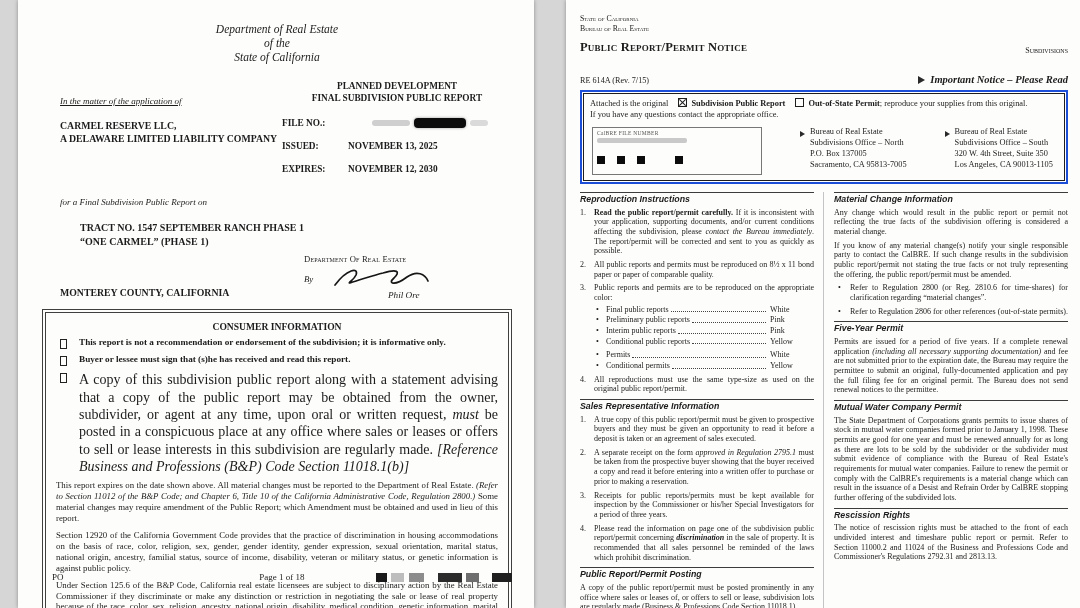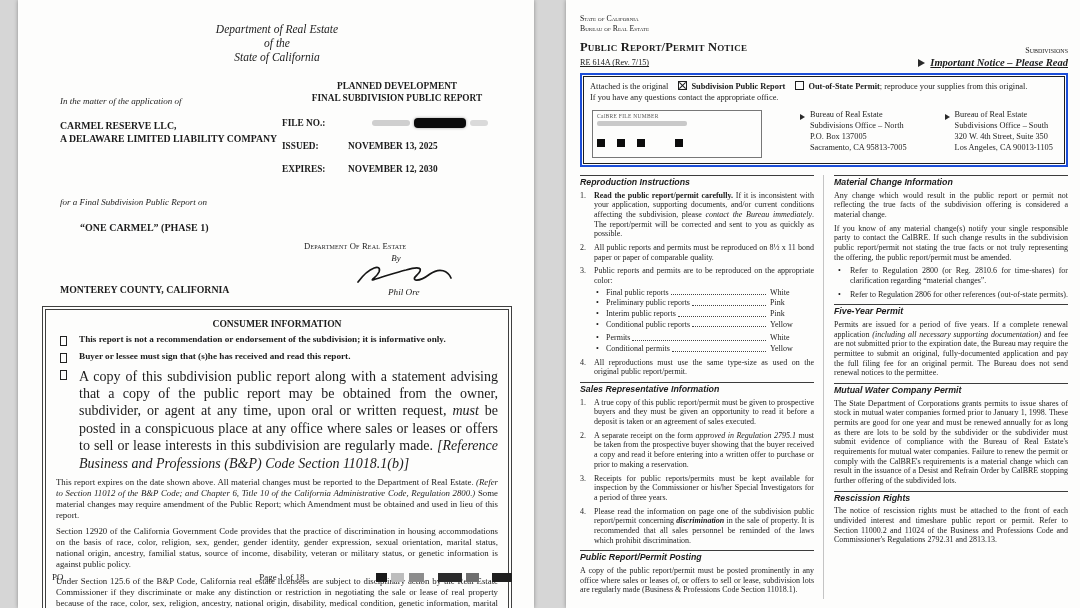--- a/index.html
+++ b/index.html
@@ -12,38 +12,38 @@
   .b{font-weight:bold;}
   .i{font-style:italic;}
   .bi{font-weight:bold;font-style:italic;}
   .sc{font-variant:small-caps;}
   .just{text-align:justify;}
 
   
   .lp-header{text-align:center;font-style:italic;font-size:11.5px;line-height:1.22;margin-top:10px;}
   .lp-toprow{display:flex;margin-top:16px;}
   .lp-topleft{flex:1;margin-left:18px;}
-  .matter{font-size:9px;margin-top:16px;}
+  .matter{font-size:9px;margin-top:16px;text-decoration:underline;}
   .applicant{font-size:9.8px;font-weight:bold;margin-top:13px;line-height:1.35;}
   .lp-topright{width:230px;}
   .rt{font-weight:bold;font-size:9.3px;text-align:center;line-height:1.3;}
   .file-rows{margin-top:14px;font-size:9.3px;font-weight:bold;}
   .frow{display:flex;align-items:center;margin-bottom:13px;}
   .flabel{width:66px;}
   .redact{display:flex;align-items:center;margin-left:24px;}
   .smear{display:inline-block;width:38px;height:6px;background:#cfcfcf;border-radius:3px;margin-right:4px;}
   .blackbar{display:inline-block;width:52px;height:10px;background:#0c0c0c;border-radius:4px;box-shadow:0 0 3px #9a9a9a;}
   .smear2{display:inline-block;width:18px;height:6px;background:#dadada;border-radius:3px;margin-left:4px;}
   .for-label{font-size:9px;margin-top:10px;margin-left:18px;}
   .tract{font-weight:bold;font-size:10px;line-height:1.35;margin:14px 0 0 38px;}
   .county-row{display:flex;justify-content:space-between;align-items:flex-end;margin-top:6px;}
   .county{font-weight:bold;font-size:9.8px;margin-left:18px;margin-bottom:2px;}
   .sig-block{width:200px;margin-right:8px;text-align:left;}
   .dept{font-variant:small-caps;font-size:8.6px;letter-spacing:.2px;}
-  .by-row{display:flex;align-items:center;margin-top:2px;flex-direction:column;}
+  .by-row{display:flex;align-items:center;margin-top:2px;}
   .by-row .i{font-size:8.8px;margin-right:16px;}
   .sig-name{font-style:italic;font-size:9.2px;margin-left:84px;margin-top:-2px;}
 
   .consumer-box{border:4px double #3f3f3f;margin-top:9px;padding:6px 10px 6px 10px;}
   .cb-title{text-align:center;font-weight:bold;font-size:9.6px;margin:2px 0 5px;}
   .cb-bullet{display:flex;font-size:14px;margin-bottom:5px;line-height:1.24;}
   .cb-bullet.bold-line{font-weight:bold;font-size:9.2px;}
   .sqb{flex:0 0 auto;width:5px;height:8px;border:1px solid #222;margin:2px 12px 0 4px;}
   .cb-p{font-size:8.8px;line-height:1.24;margin:0 0 6px;}
   .closing{font-size:8.8px;margin:2px 0 1px;}
@@ -52,21 +52,21 @@
   .lp-footer .fl{flex:1;}
   .lp-footer .fc{flex:1;text-align:center;}
   .lp-footer .fr{flex:1;text-align:right;}
   .bc span{display:inline-block;height:9px;margin-left:2px;vertical-align:middle;}
 
   
   .rp-agency{font-size:7.8px;line-height:1.3;}
   .rp-titlerow{display:flex;justify-content:space-between;align-items:flex-end;margin-top:6px;}
   .rp-title{font-weight:bold;font-size:12.5px;letter-spacing:.2px;}
   .rp-sub{font-size:8px;}
-  .rp-formrow{display:flex;justify-content:space-between;align-items:center;margin-top:2px;padding-bottom:3px;text-decoration:underline;}
+  .rp-formrow{display:flex;justify-content:space-between;align-items:flex-end;margin-top:19px;padding-bottom:3px;}
   .rp-form{font-size:8.2px;}
   .rp-notice{font-weight:bold;font-style:italic;font-size:10.5px;display:flex;align-items:center;}
   .tri{width:0;height:0;border-left:5px solid #2a2a2a;border-top:3px solid transparent;border-bottom:3px solid transparent;display:inline-block;margin-right:5px;flex:0 0 auto;}
   .tri.big{border-left-width:7px;border-top-width:4px;border-bottom-width:4px;}
 
   .notice-box{border:2px solid #1d4ed8;box-shadow:0 0 0 1px #fff inset,0 0 0 2px #1e1e1e inset;padding:6px 8px 7px;margin-top:2px;}
   .nb-line{font-size:8.4px;margin:0;line-height:1.3;}
   .cbx{display:inline-block;width:7px;height:7px;border:1px solid #1e1e1e;margin:0 4px -1px 10px;position:relative;}
   .cbx.checked::before,.cbx.checked::after{content:"";position:absolute;left:-1px;top:3px;width:9px;height:1px;background:#1e1e1e;}
   .cbx.checked::before{transform:rotate(45deg);}
@@ -142,20 +142,21 @@
           <div class="frow">
             <span class="flabel">EXPIRES:</span>
             <span>NOVEMBER 12, 2030</span>
           </div>
         </div>
       </div>
     </div>
 
     <div class="for-label i">for a Final Subdivision Public Report on</div>
     <div class="tract">
+      <div>TRACT NO. 1547 SEPTEMBER RANCH PHASE 1</div>
       <div>“ONE CARMEL” (PHASE 1)</div>
     </div>
 
     <div class="county-row">
       <div class="county">MONTEREY COUNTY, CALIFORNIA</div>
       <div class="sig-block">
         <div class="dept">Department Of Real Estate</div>
         <div class="by-row">
           <span class="i">By</span>
           <svg width="104" height="26" viewBox="0 0 104 26">

